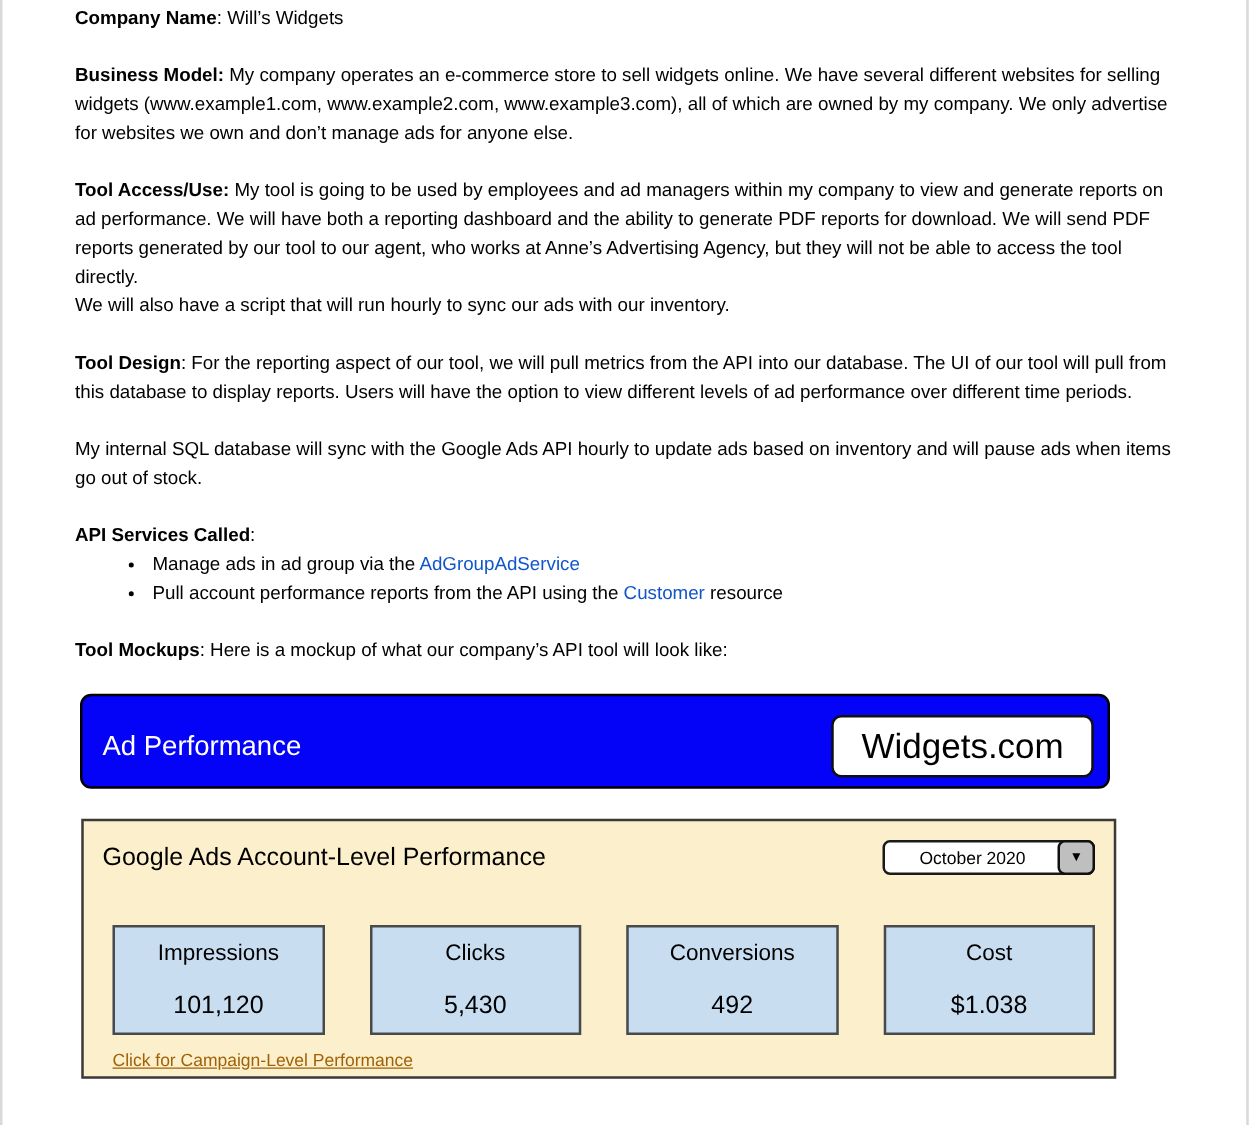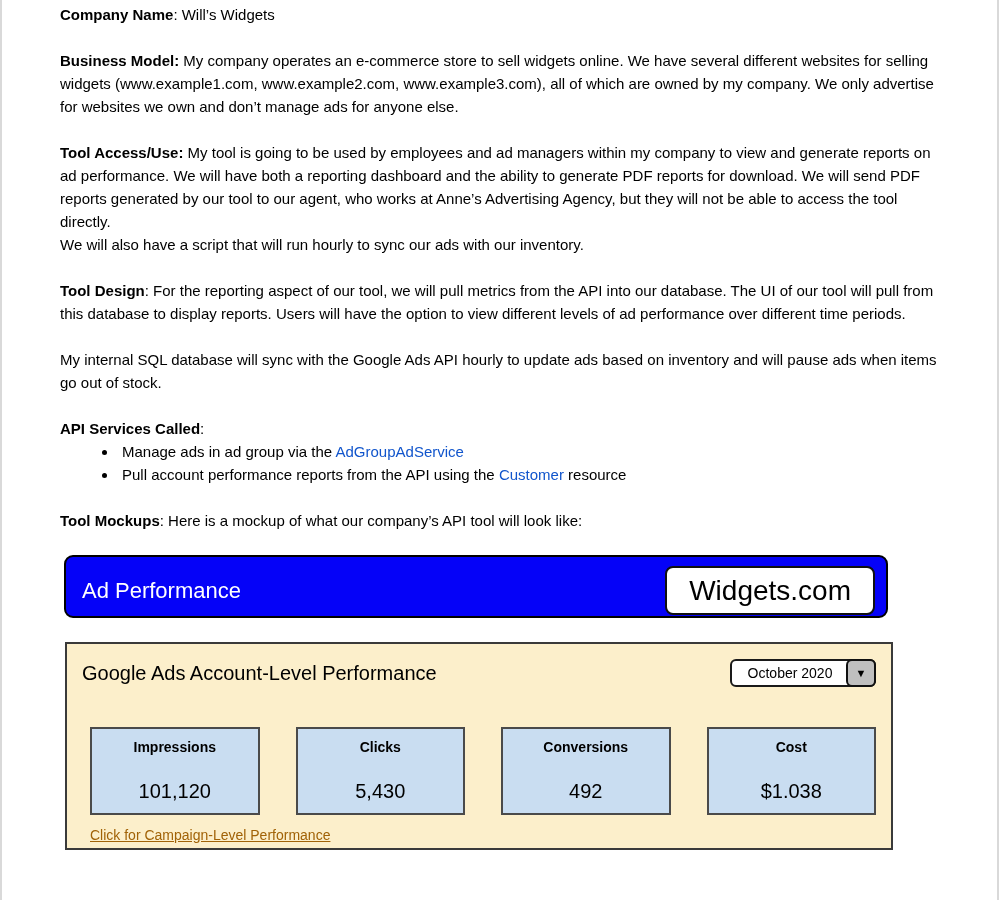--- a/index.html
+++ b/index.html
@@ -18,56 +18,56 @@
   .doc p { margin:0 0 23px 0; }
   .doc p.tight { margin-bottom:0; }
   .ptext { white-space:pre-wrap; }
   b { font-weight:bold; }
   a.doc-link { color:#1155cc; cursor:pointer; }
   ul.bullets { margin:0 0 23px 0; padding-left:58px; list-style:disc; }
   ul.bullets li { line-height:23px; padding-left:4px; }
 
   
   .mock-header {
-    width:824px; height:63px; margin:0 8px 24px 4px;
+    width:824px; height:76px; margin:0 8px 24px 4px;
     background:#0502f8; border:2px solid #000; border-radius:9px;
     display:flex; align-items:center; justify-content:space-between;
     padding:8px 11px 0 16px;
   }
   .mock-title { color:#fff; font-size:22px; line-height:1; }
   .brand-badge {
     background:#fff; color:#000; border:2px solid #101010; border-radius:8px;
     padding:6px 22px; font-size:28px; line-height:1.2;text-align:right;
   }
   .panel {
     width:828px; height:208px; margin-left:5px;
     background:#fcefcb; border:2px solid #3a3a3a;
     padding:15px 15px 0 15px; position:relative;
   }
   .panel-top { display:flex; justify-content:space-between; align-items:flex-end; }
   .panel-title { font-size:20px; line-height:28px; }
   .dropdown {
-    position:relative; width:146px; height:28px;
+    position:relative; width:170px; height:28px;
     background:#fff; border:2px solid #1a1a1a; border-radius:6px;
     display:flex; align-items:center; cursor:pointer;
   }
   .dropdown-value { flex:1; text-align:center; font-size:14px; line-height:1; padding-right:26px; }
   .dropdown-btn {
     position:absolute; right:-2px; top:-2px; width:30px; height:28px;
     background:#bfbfbf; border:2px solid #101010; border-radius:6px;
     display:flex; align-items:center; justify-content:center;
     font-size:11px; line-height:1; color:#000;
   }
   .cards { display:flex; gap:36px; margin-top:40px; margin-left:8px; }
   .card {
     width:170px; height:88px; background:#c9ddf1; border:2px solid #4a4a4a;
     display:flex; flex-direction:column; justify-content:space-between; align-items:center;
     padding:11px 4px 12px 4px;
   }
-  .card-label { font-weight:bold; font-size:14px; line-height:1; }
+  .card-label { font-weight:normal; font-size:18px; line-height:1; }
   .card-value { font-size:20px; line-height:1; }
   .panel-link {
     display:inline-block; margin:13px 0 0 8px;
     color:#a16207; font-size:14px; line-height:1; text-decoration:underline; cursor:pointer;
   }
 </style>
 </head>
 <body>
 
 <div class="page-edge left"></div>

